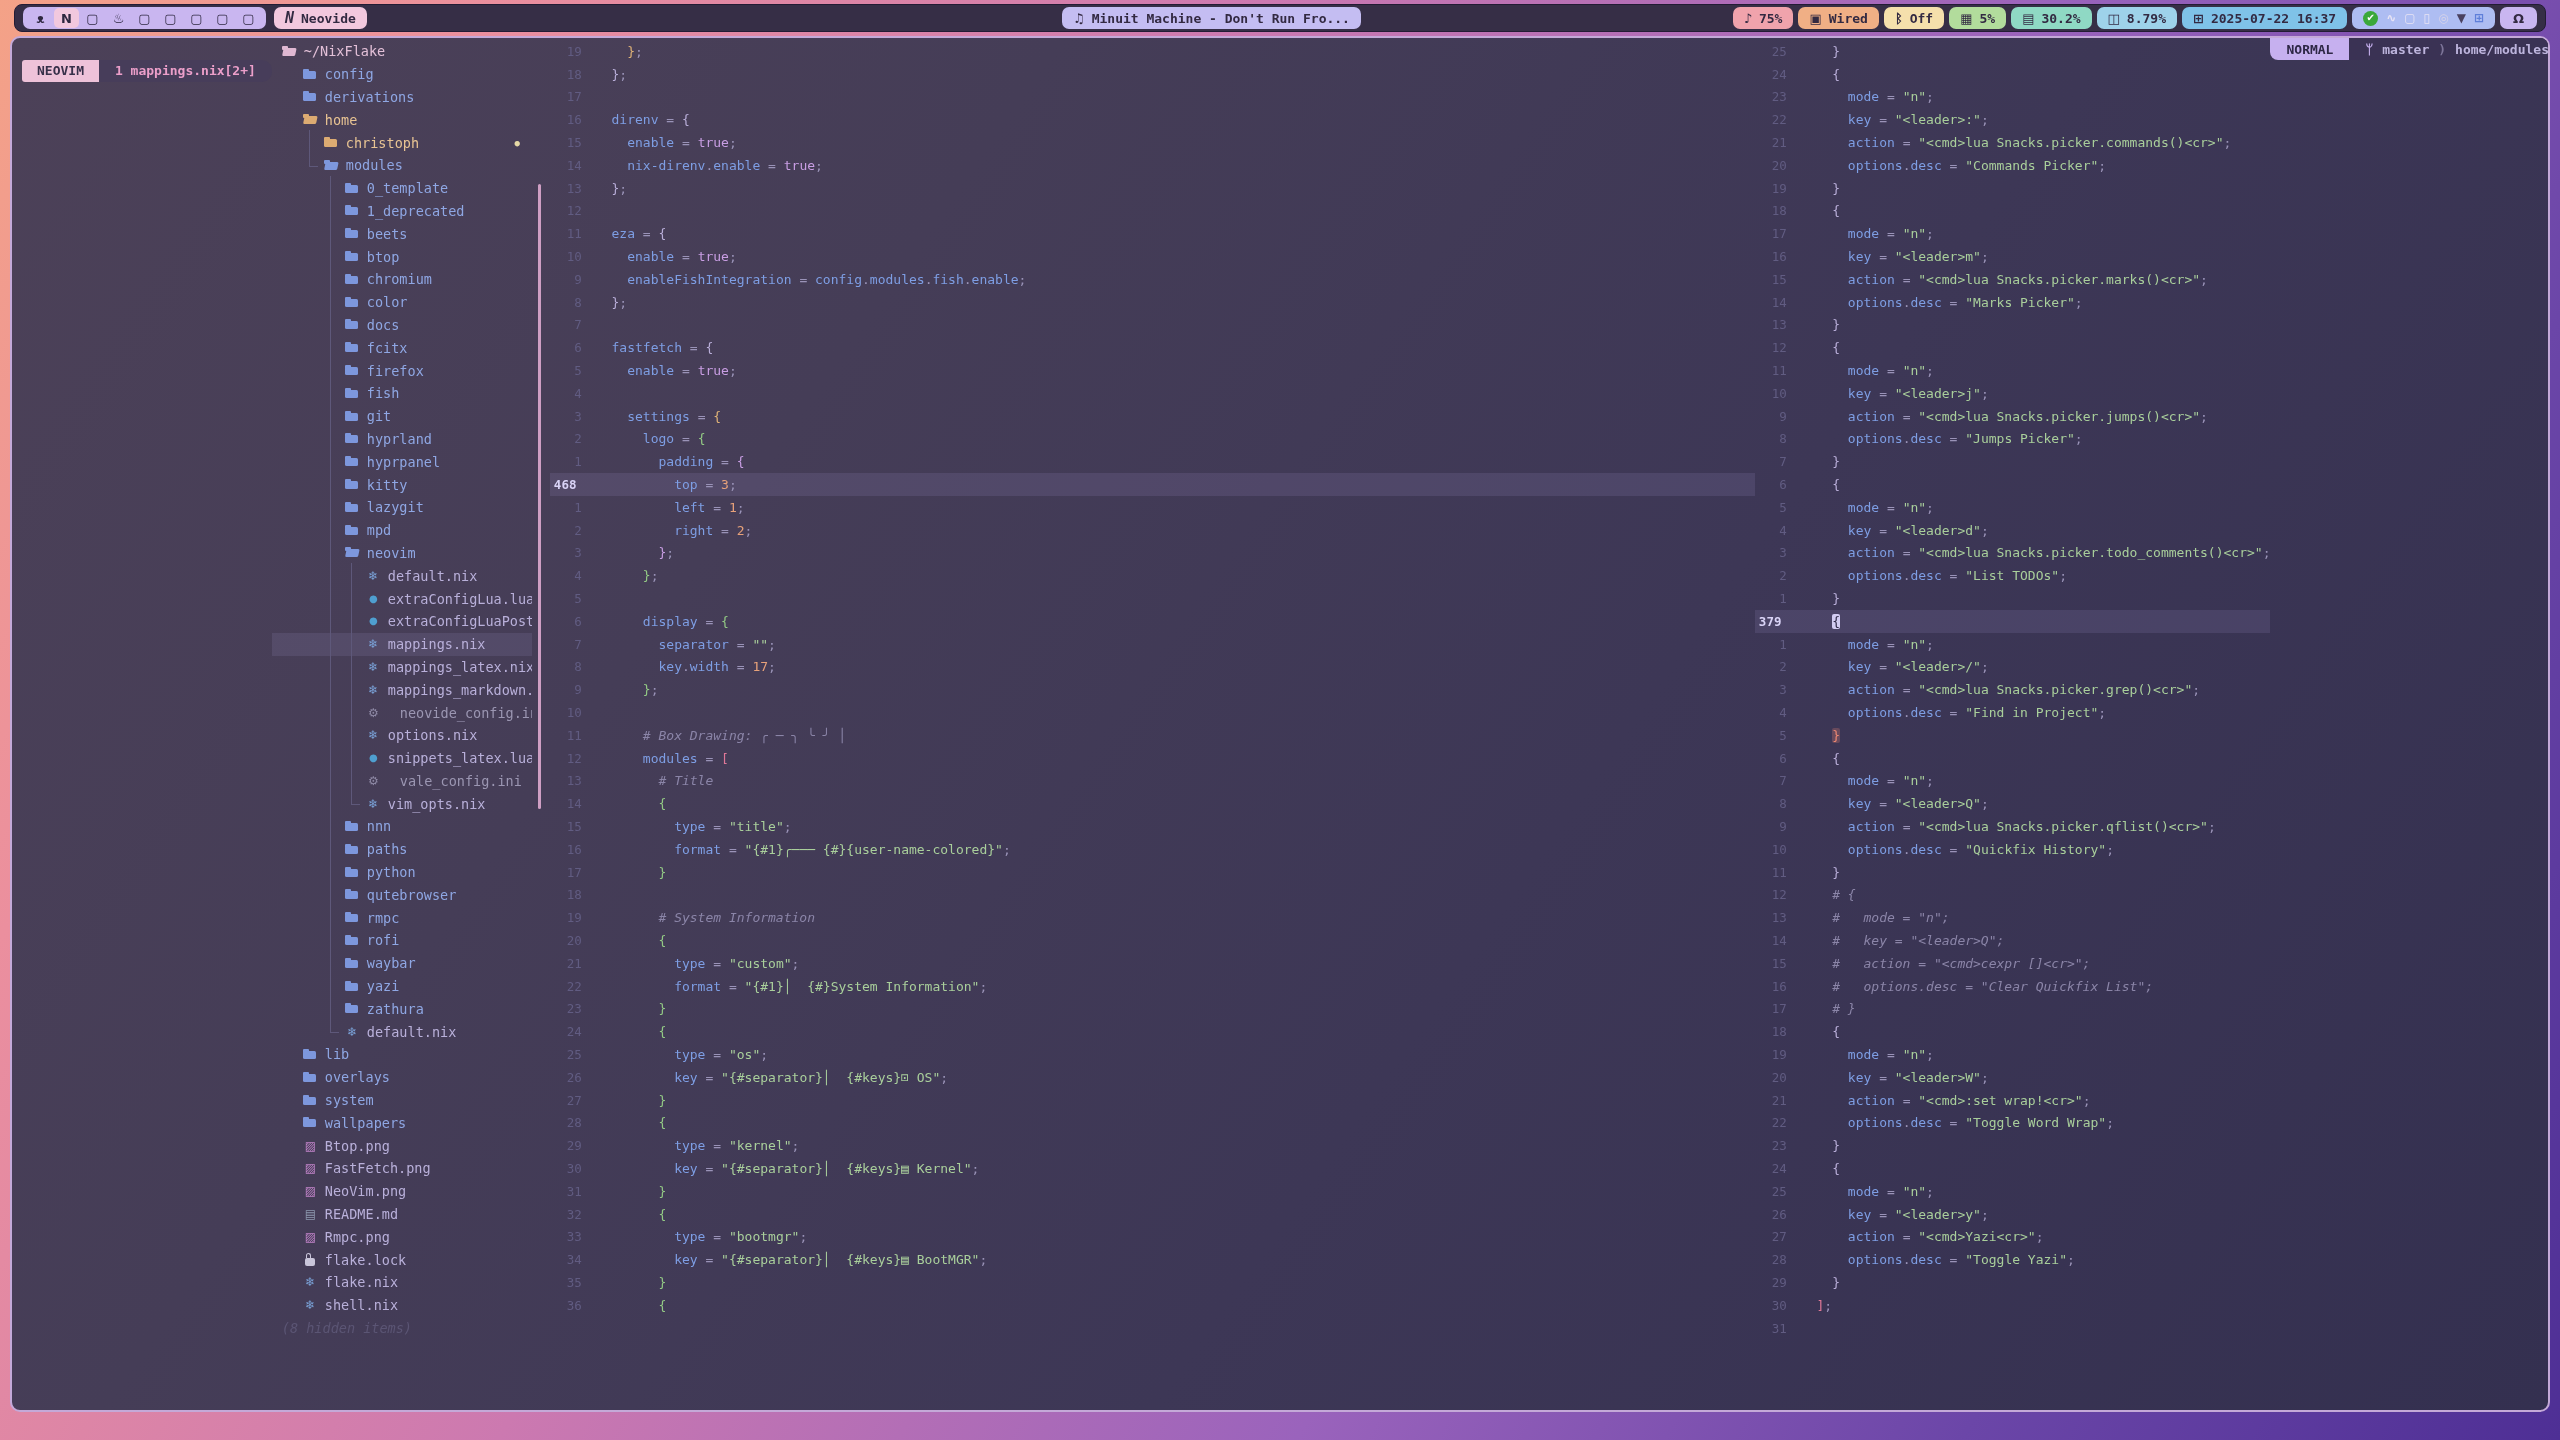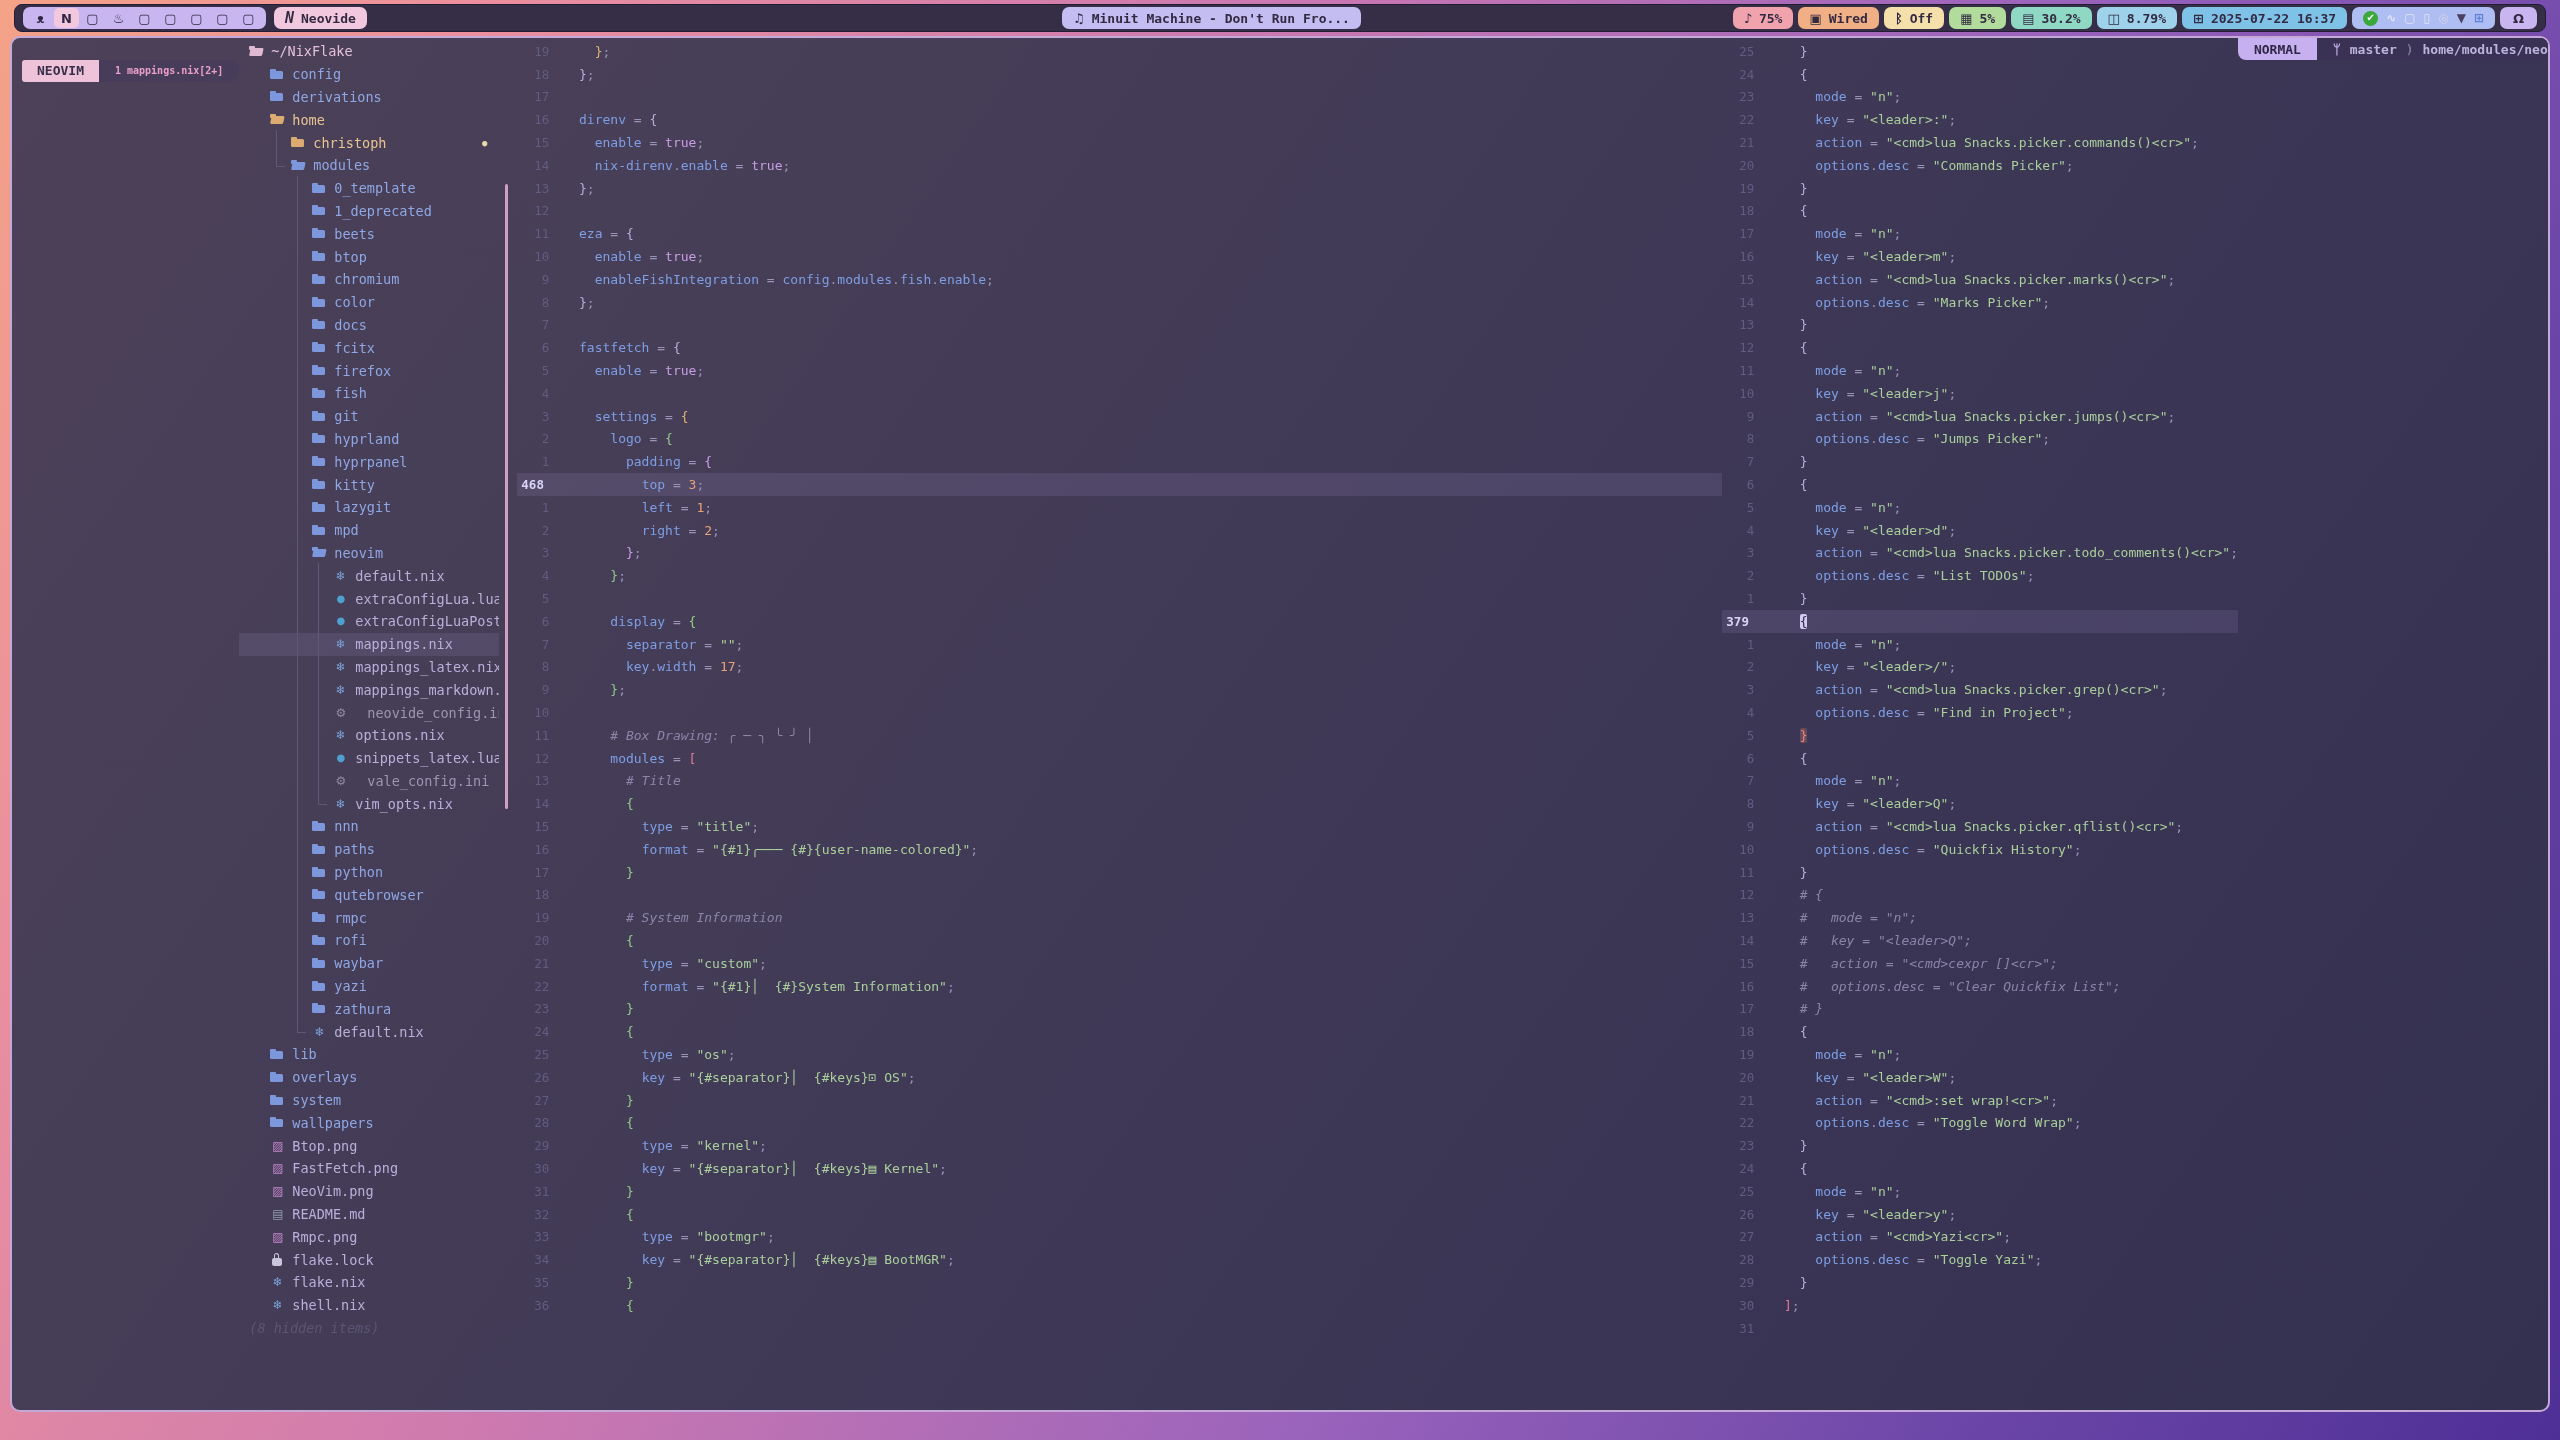--- a/index.html
+++ b/index.html
@@ -42,21 +42,21 @@
     background:linear-gradient(125deg,#4c4158 0%,#453d57 30%,#3d3756 60%,#343050 100%);
     border:2px solid #c4a9d8;border-radius:10px;box-sizing:border-box;
     display:flex;flex-direction:row;overflow:hidden;
   }
   .tabrow{height:22px;margin:22px 0 0 10px;display:flex;flex:none;}
   .tab-neovim{
     background:#eec2d9;color:#38304a;padding:0 15px;font-weight:bold;font-size:13px;
     line-height:22px;border-radius:3px 0 0 3px;
   }
   .tab-buffer{
-    background:#473d5a;color:#ec9fca;padding:0 16px;font-weight:bold;font-size:10px;
+    background:#473d5a;color:#ec9fca;padding:0 16px;font-weight:bold;font-size:13px;
     line-height:22px;border-radius:0 10px 10px 0;
   }
   .content{flex:1;display:flex;min-height:0;position:relative;}
   
   .tree{width:260px;flex:none;padding-top:2px;overflow:hidden;}
   .trow{height:22.8px;display:flex;align-items:center;padding-left:10px;position:relative;font-size:13.5px;}
   .trow.sel{background:rgba(210,200,255,0.10);}
   .g{width:21px;height:100%;flex:none;position:relative;}
   .g.b::before{content:"";position:absolute;left:6px;top:-1px;bottom:-1px;border-left:1.5px solid #5e587a;}
   .g.e::before{content:"";position:absolute;left:6px;top:-1px;height:60%;border-left:1.5px solid #5e587a;}

